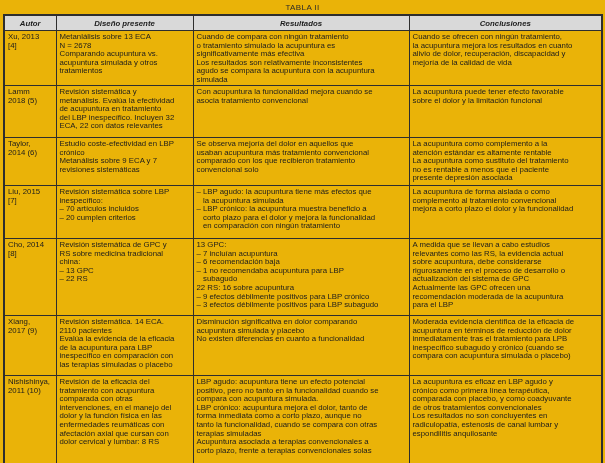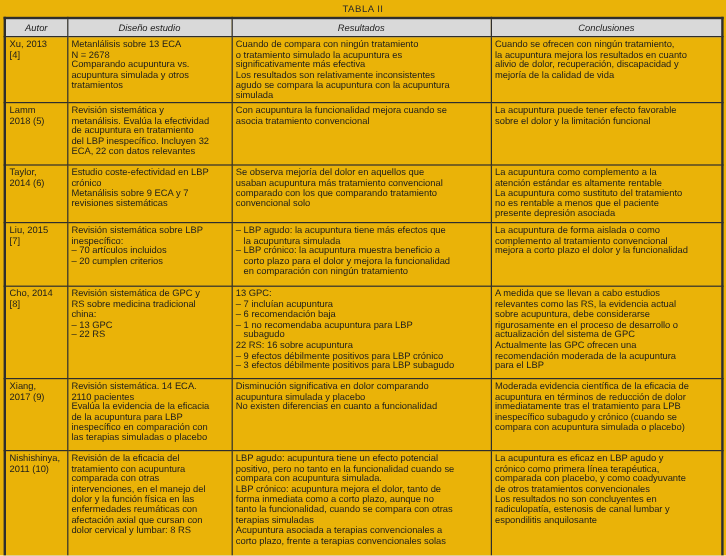--- a/index.html
+++ b/index.html
@@ -22,21 +22,21 @@
   table.study {
     border-collapse: collapse;
     table-layout: fixed;
     width: 598px;
     margin: 2px 0 0 3px;
     border: 2px solid #2e2e2e;
   }
   table.study th {
     background: #d9d9d9;
     font-style: italic;
-    font-weight: normal;
+    font-weight: bold;
     font-size: 7.8px;
     text-align: center;
     border: 1px solid #2e2e2e;
     padding: 2px 2px;
     height: 10px;
   }
   table.study td {
     border: 1px solid #2e2e2e;
     vertical-align: top;
     font-size: 7.8px;
@@ -56,21 +56,21 @@
   <table class="study">
     <colgroup>
       <col style="width:52px">
       <col style="width:137px">
       <col style="width:216px">
       <col style="width:193px">
     </colgroup>
     <thead>
       <tr>
         <th>Autor</th>
-        <th>Diseño estudio</th>
+        <th>Diseño presente</th>
         <th>Resultados</th>
         <th>Conclusiones</th>
       </tr>
     </thead>
     <tbody>
       <tr style="height:55px">
         <td>Xu, 2013
 [4]</td>
         <td>Metanlálisis sobre 13 ECA
 N = 2678
@@ -103,21 +103,21 @@
       </tr>
       <tr style="height:48px">
         <td>Taylor,
 2014 (6)</td>
         <td>Estudio coste-efectividad en LBP
 crónico
 Metanálisis sobre 9 ECA y 7
 revisiones sistemáticas</td>
         <td>Se observa mejoría del dolor en aquellos que
 usaban acupuntura más tratamiento convencional
-comparado con los que comparando tratamiento
+comparado con los que recibieron tratamiento
 convencional solo</td>
         <td>La acupuntura como complemento a la
 atención estándar es altamente rentable
 La acupuntura como sustituto del tratamiento
 no es rentable a menos que el paciente
 presente depresión asociada</td>
       </tr>
       <tr style="height:53px">
         <td>Liu, 2015
 [7]</td>

